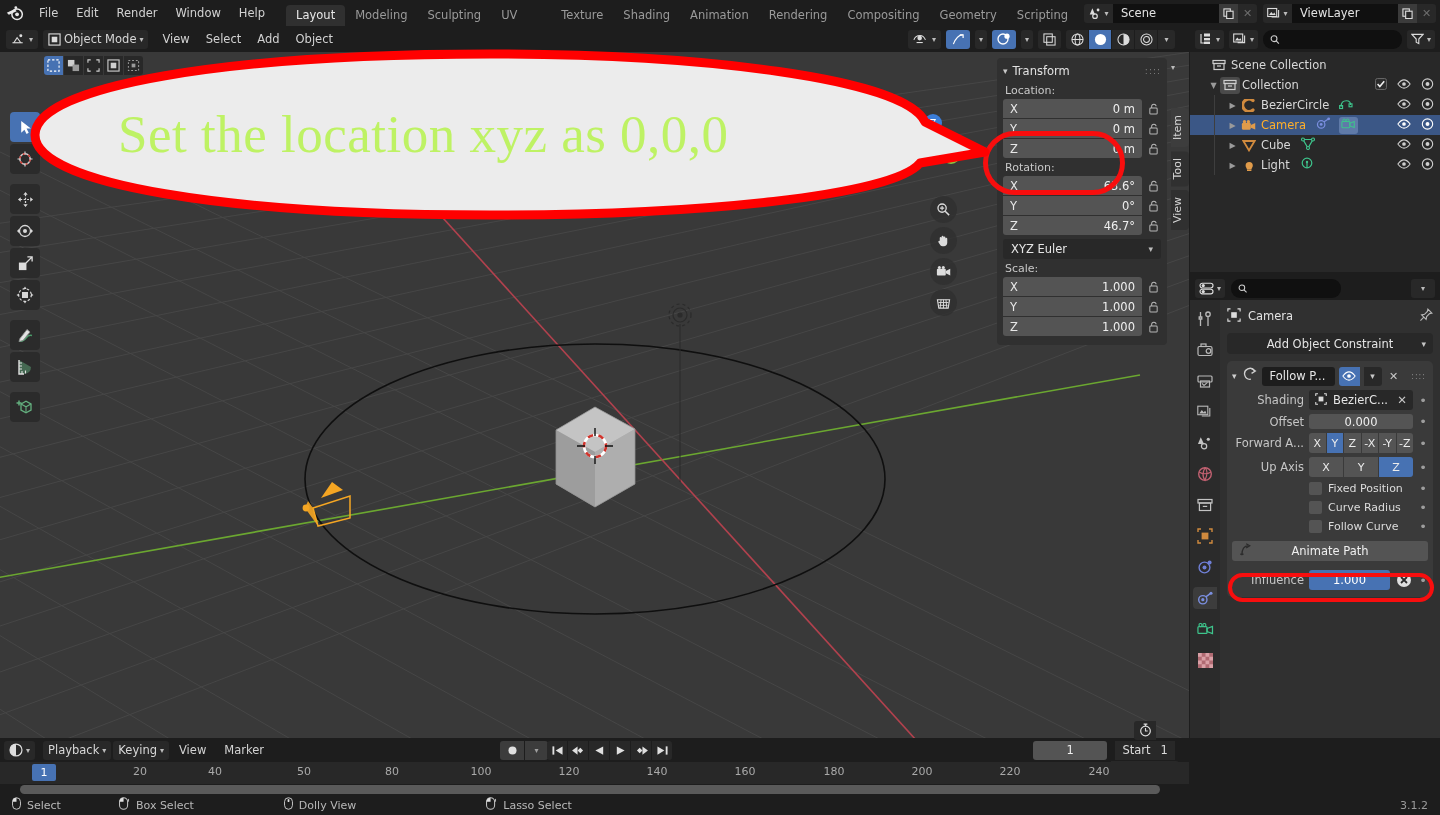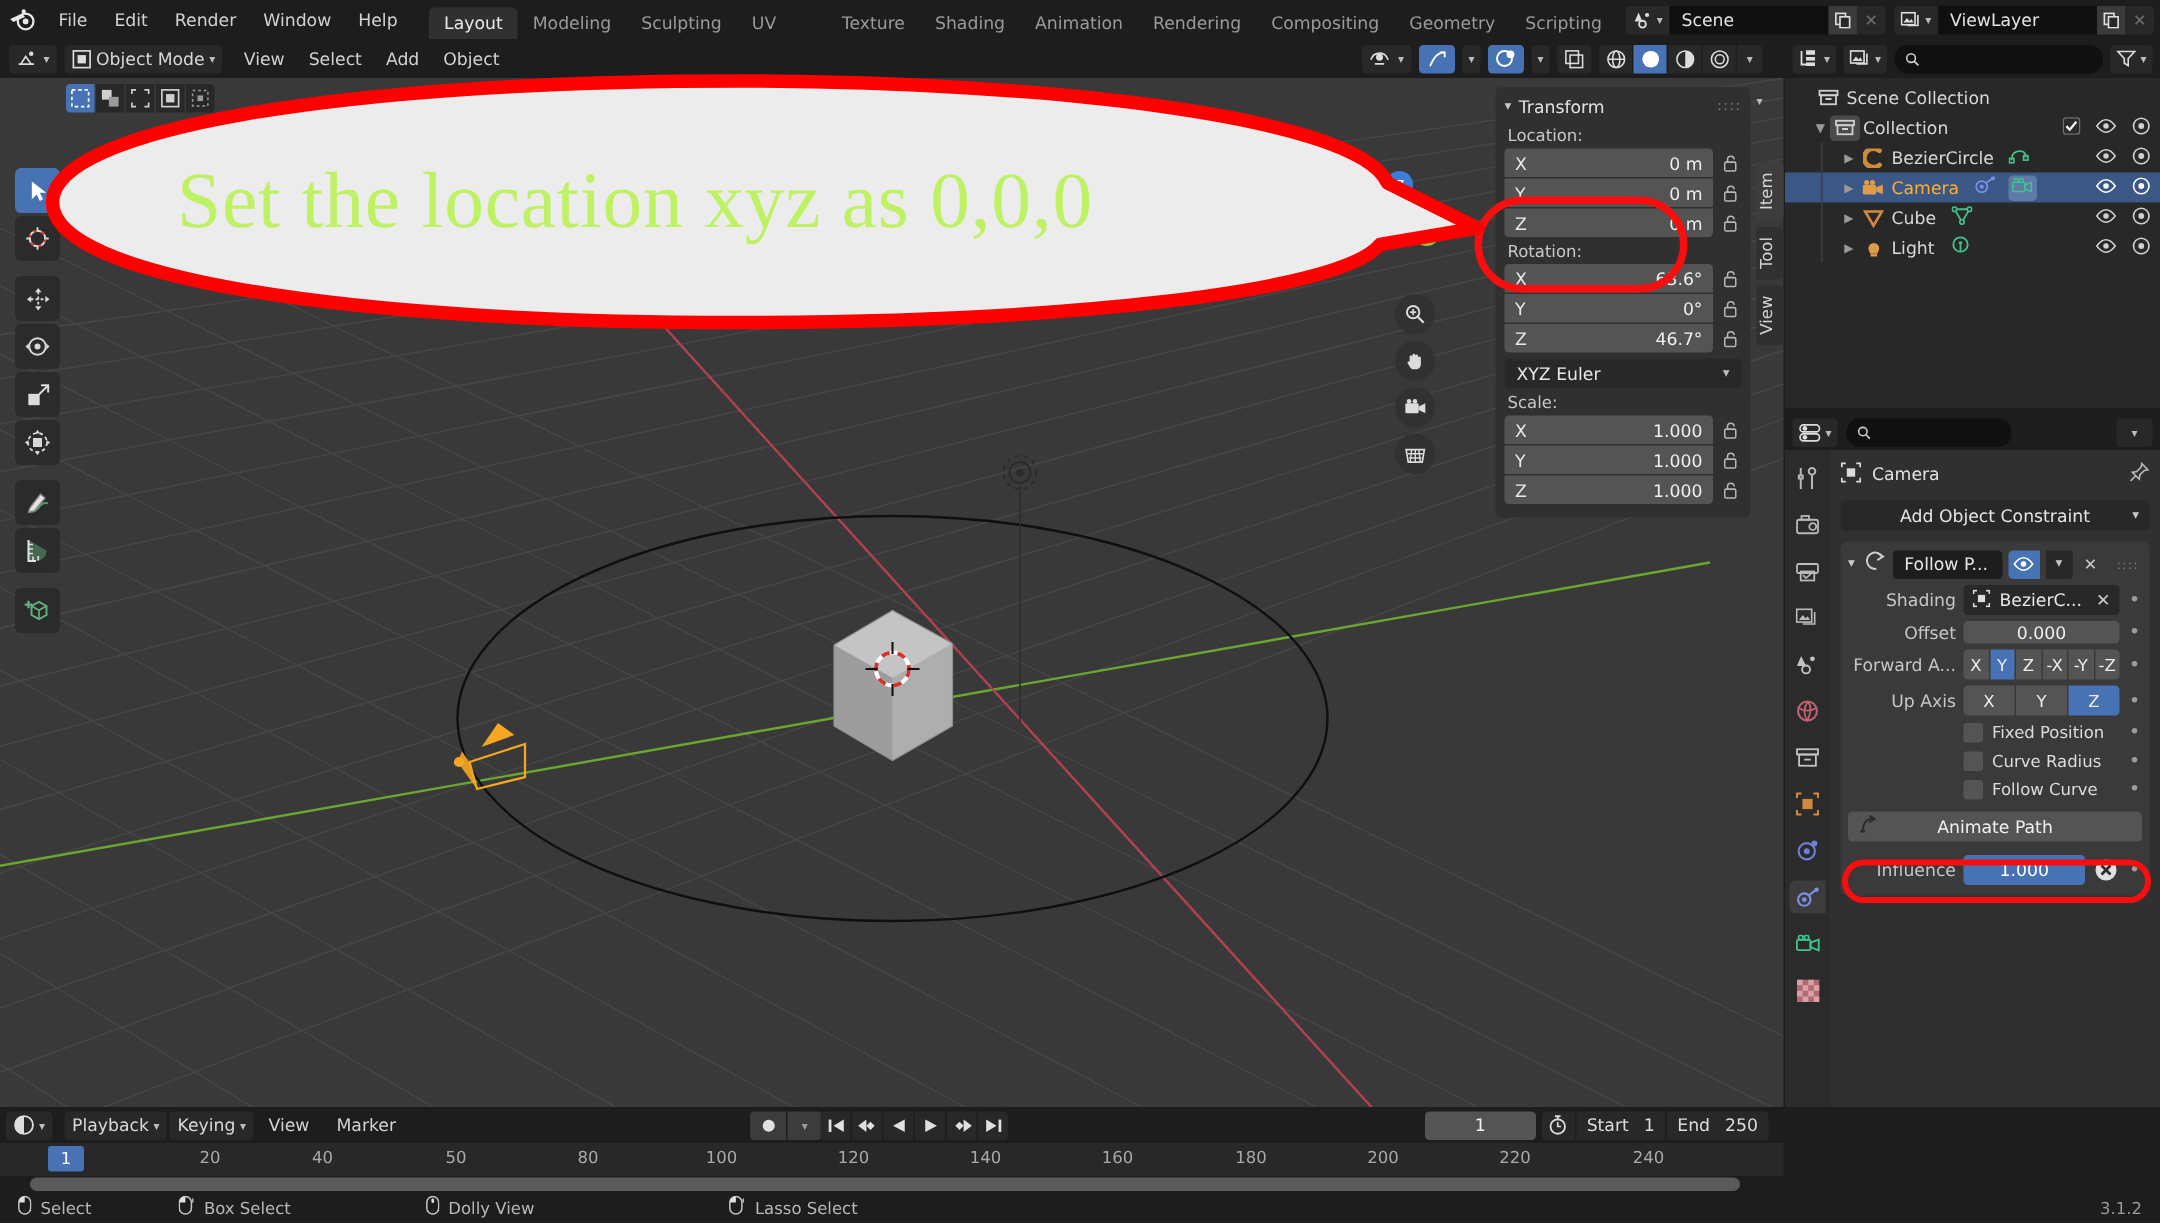--- a/index.html
+++ b/index.html
@@ -227,21 +227,21 @@
   .timeline { position:absolute; left:0; top:738px; width:1189px; height:57px; background:#1d1d1d; }
   .tl-header { height:24px; display:flex; align-items:center; padding:0 4px; gap:2px; }
   .tl-btn { height:19px; background:#282828; border-radius:3px; display:flex; align-items:center; padding:0 5px; gap:3px; font-size:11.5px; color:#d8d8d8; }
   .tl-menu { padding:0 8px; font-size:11.5px; color:#d2d2d2; }
   .tl-right { margin-left:auto; display:flex; align-items:center; gap:4px; padding-right:6px; }
   .playgroup { display:flex; gap:1px; }
   .playgroup div { width:20px; height:19px; background:#282828; display:flex; align-items:center; justify-content:center; }
   .playgroup div:first-child { border-radius:3px 0 0 3px; }
   .playgroup div:last-child { border-radius:0 3px 3px 0; }
   .frame-field { width:74px; height:19px; background:#545454; border-radius:3px; display:flex; align-items:center; justify-content:center; font-size:11.5px; color:#f0f0f0; }
-  .se-group { display:flex; gap:1px; align-items:center; }
+  .se-group { display:flex; gap:1px; align-items:center;flex-direction:column; }
   .se-icon { width:22px; height:19px; background:#282828; border-radius:3px 0 0 3px; display:flex; align-items:center; justify-content:center; }
   .se-cell { height:19px; background:#282828; display:flex; align-items:center; padding:0 7px; gap:10px; font-size:11.5px; color:#dcdcdc; }
   .se-cell:last-child { border-radius:0 3px 3px 0; }
 
   .tl-ruler { position:relative; height:22px; background:#282828; }
   .tick { position:absolute; top:3px; font-size:11px; color:#a9a9a9; transform:translateX(-50%); }
   .playhead { position:absolute; top:2px; width:24px; height:17px; background:#4772b3; border-radius:2px;
               display:flex; align-items:center; justify-content:center; font-size:11px; color:#fff; }
   .tl-scroll { position:relative; height:11px; background:#1d1d1d; }
   .tl-scrollbar { position:absolute; left:20px; top:1px; width:1140px; height:9px; background:#5a5a5a; border-radius:5px; }

